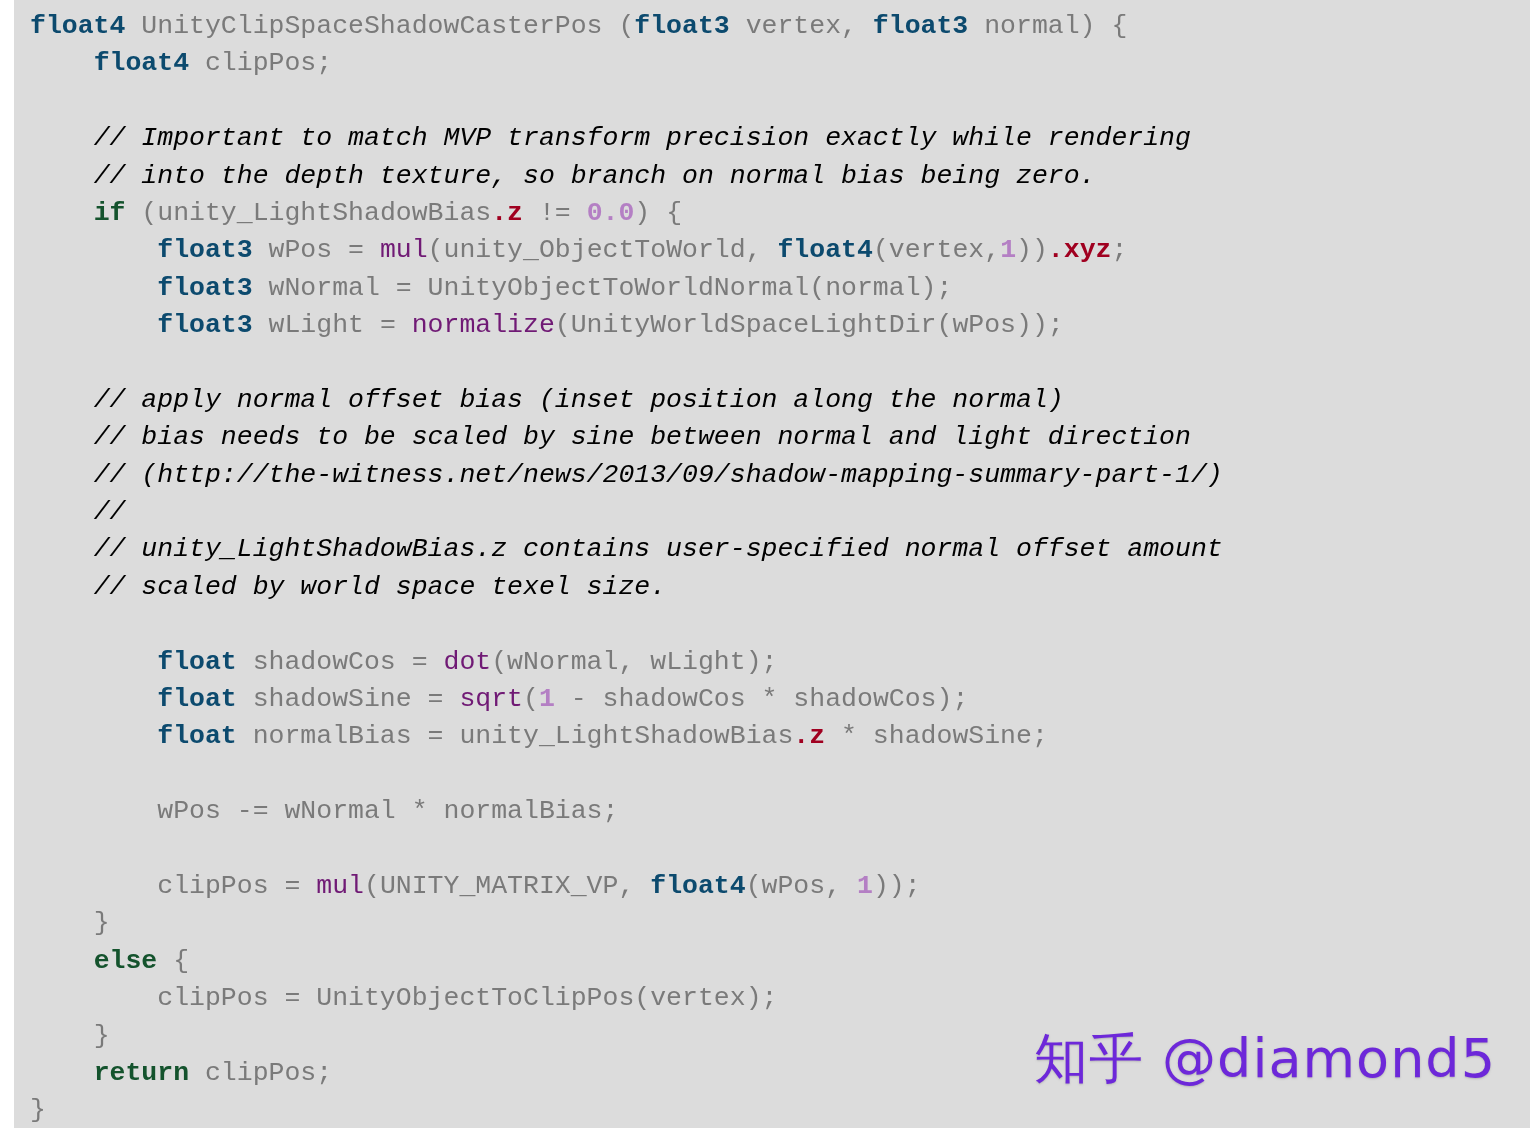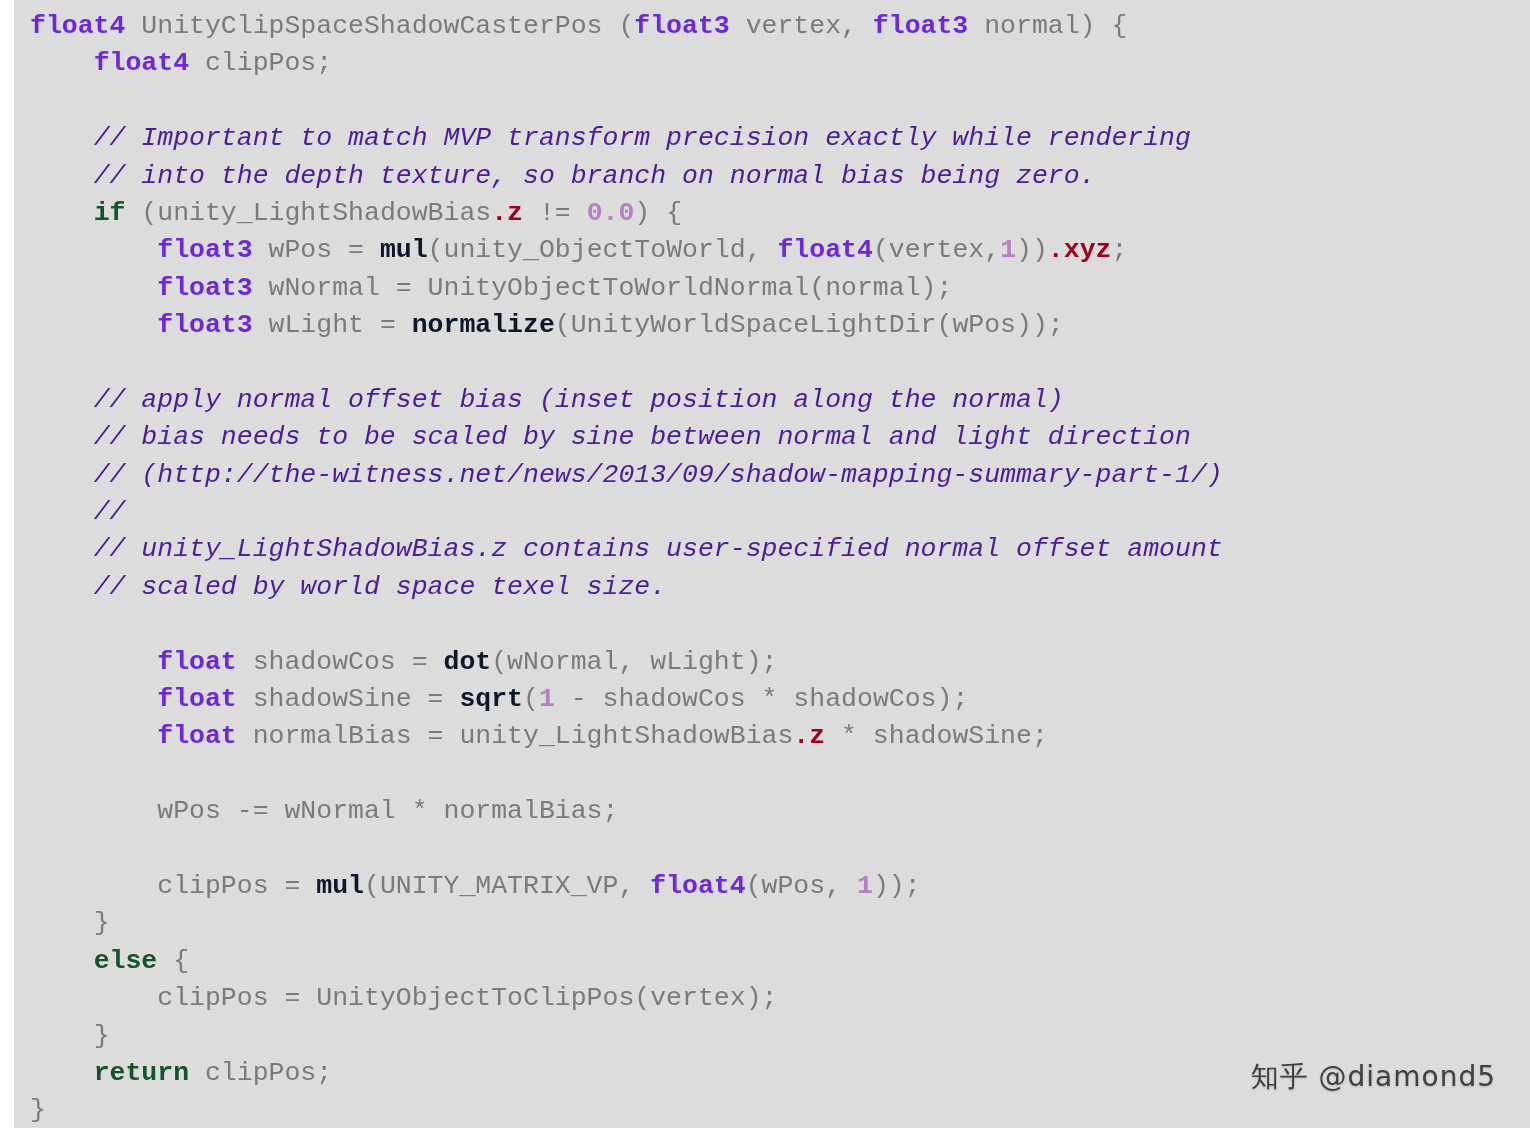--- a/index.html
+++ b/index.html
@@ -48,35 +48,35 @@
     line-height: 37.4px;
     white-space: pre;
     color: #808080;
     letter-spacing: 0px;
     -webkit-font-smoothing: antialiased;
   }
 
   .ln { display: block; height: 37.4px; }
 
   
-  .t-type    { color: #6d28d9; font-weight: bold; }   
+  .t-type    { color: #0c4a6e; font-weight: bold; }   
   .t-kw      { color: #14532d; font-weight: bold; }   
-  .t-fn      { color: #0f172a; font-weight: bold; text-align: center; }   
+  .t-fn      { color: #701a75; font-weight: normal; text-align: center; }   
   .t-swz     { color: #a00020; font-weight: bold; }   
   .t-num     { color: #b47fc4; font-weight: bold; }                      
   .t-plain   { color: #7a7a7a; }                      
-  .t-cmt     { color: #4c1d95; font-style: italic; }  
+  .t-cmt     { color: #000000; font-style: italic; }  
 
   #watermark {
     position: absolute;
     right: 34px;
     bottom: 32px;
     font-family: "DejaVu Sans", "Liberation Sans", sans-serif;
-    font-size: 28px;
-    color: #404040;
+    font-size: 54px;
+    color: #6d28d9;
     letter-spacing: 1px;
     text-shadow: 0 1px 2px rgba(150,150,150,0.55);
     white-space: nowrap;
     user-select: none;
     margin-left: 12px;
   }
 </style>
 </head>
 <body>
 

